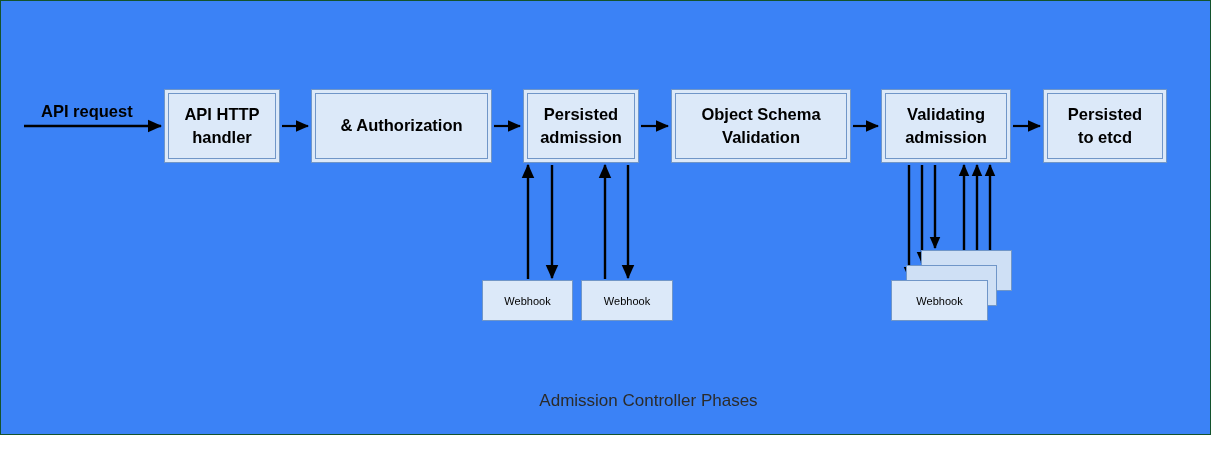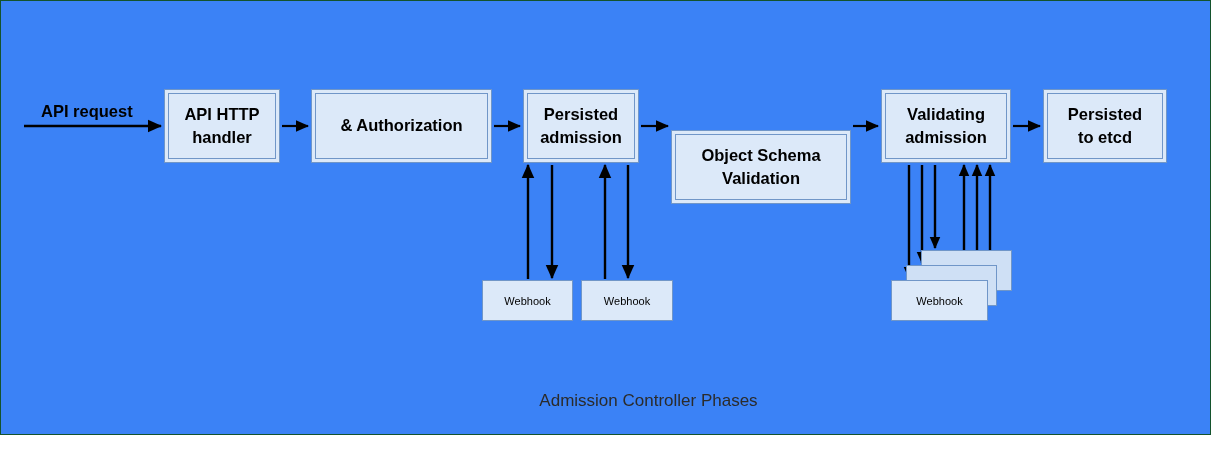--- a/index.html
+++ b/index.html
@@ -173,21 +173,21 @@
     </div>
   </div>
 
   <div class="phase-box" style="left:522px; top:88px; width:116px; height:74px;">
     <div class="inner">
       <div class="line">Persisted</div>
       <div class="line">admission</div>
     </div>
   </div>
 
-  <div class="phase-box" style="left:670px; top:88px; width:180px; height:74px;margin-top:41px;">
+  <div class="phase-box" style="left:670px; top:88px; width:180px; height:74px;">
     <div class="inner">
       <div class="line">Object Schema</div>
       <div class="line">Validation</div>
     </div>
   </div>
 
   <div class="phase-box" style="left:880px; top:88px; width:130px; height:74px;">
     <div class="inner">
       <div class="line">Validating</div>
       <div class="line">admission</div>

